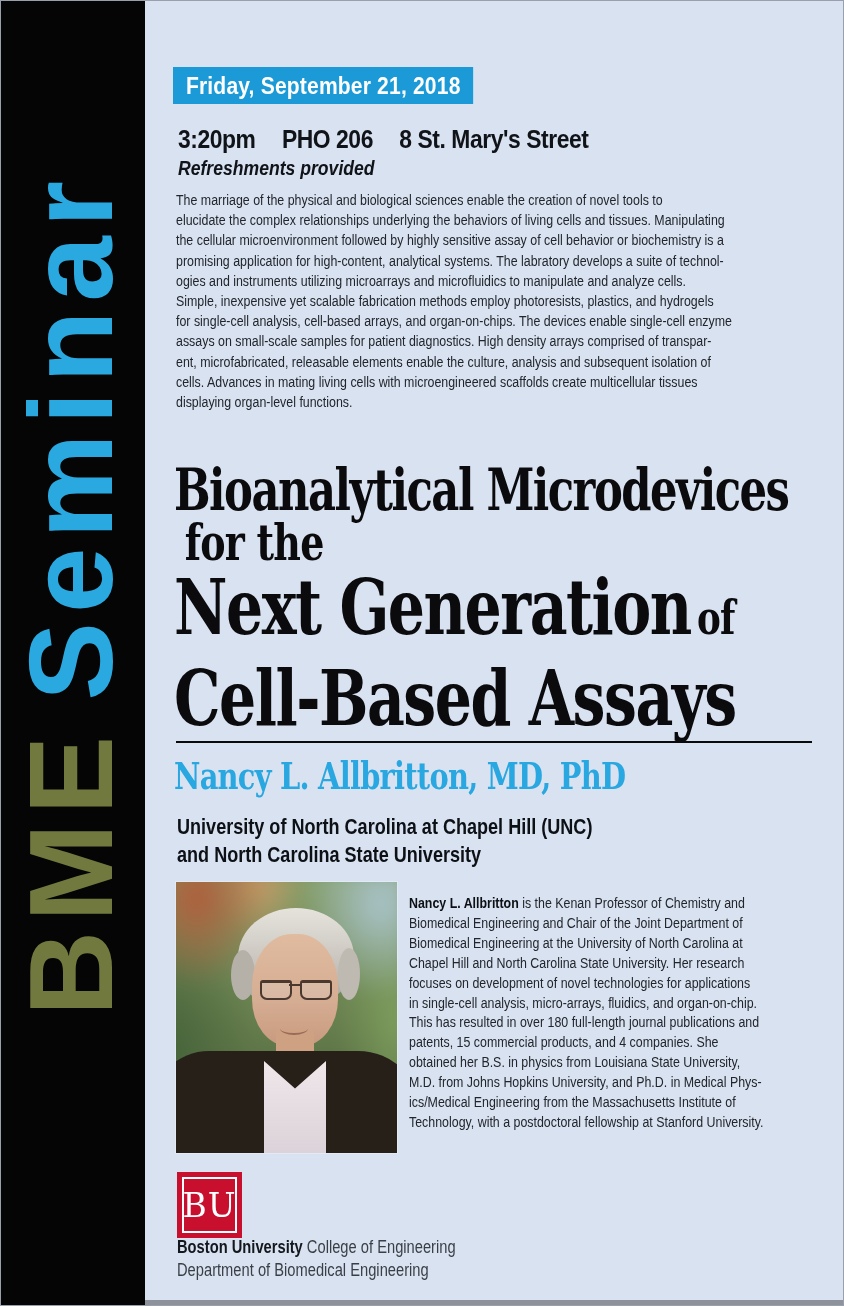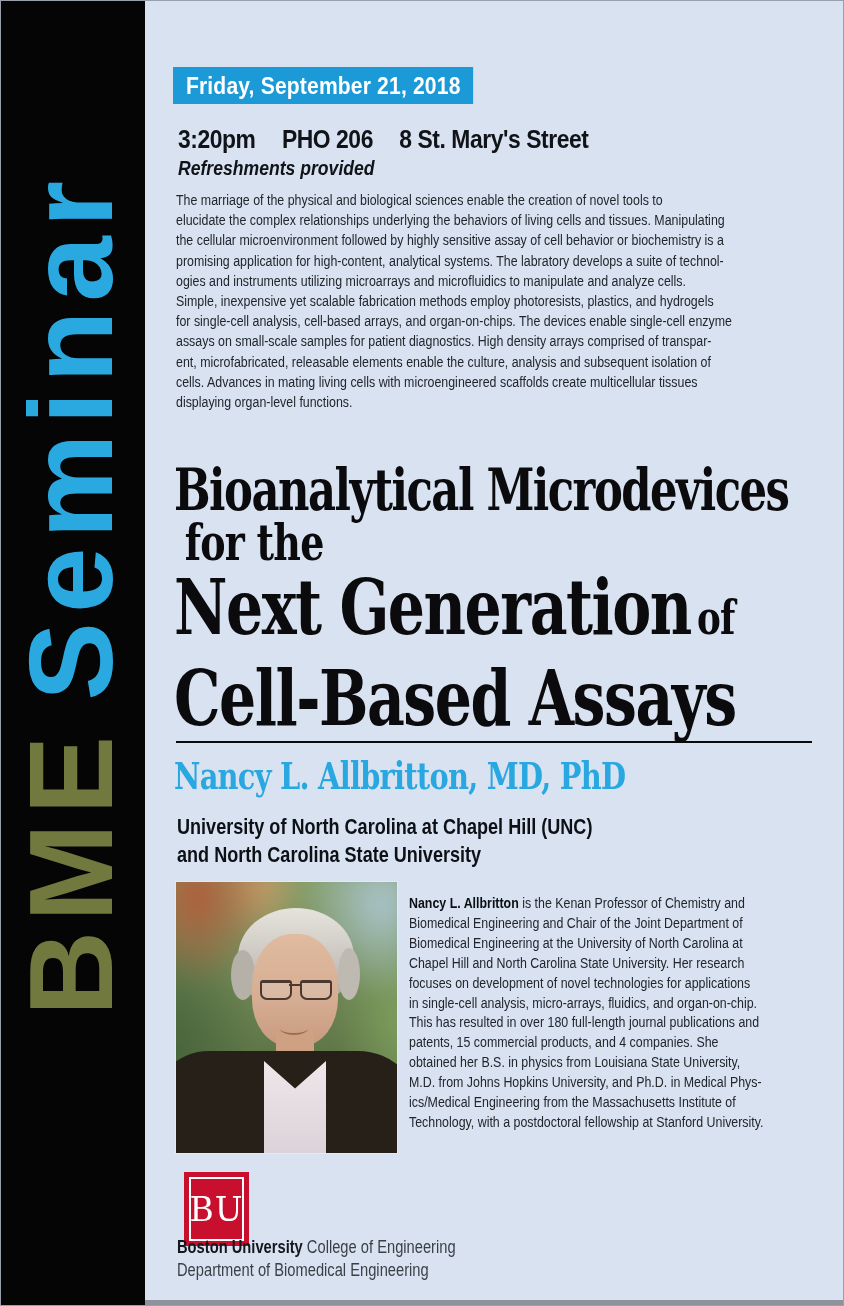--- a/index.html
+++ b/index.html
@@ -120,22 +120,22 @@
     border-bottom:2px solid #9c6b58;border-radius:0 0 50% 50%;}
 
   .bio-text{
     position:absolute;left:409px;top:893px;font-size:15.5px;line-height:19.9px;color:var(--body-ink);
     transform:scaleX(0.80);transform-origin:0 0;
   }
   .bio-text b{color:#0c0f13;}
 
   
   .bu-logo{
-    position:absolute;left:177px;top:1172px;width:65px;height:74px;background:var(--bu-red);
-    display:flex;align-items:center;justify-content:center;margin-left:7px;
+    position:absolute;left:177px;top:1172px;width:65px;height:66px;background:var(--bu-red);
+    display:flex;align-items:center;justify-content:center;
   }
   .bu-logo .frame{position:absolute;inset:5px;border:2px solid #ffffff;}
   .bu-logo .bu{position:relative;color:#ffffff;font-family:"DejaVu Serif",serif;font-size:33px;
     letter-spacing:1px;line-height:1;}
   .footer-text{
     position:absolute;left:177px;top:1236px;font-size:17.5px;line-height:23px;color:#3a3f46;
     transform:scaleX(0.84);transform-origin:0 0;white-space:nowrap;
   }
   .footer-text b{color:#14171c;}
 </style>

